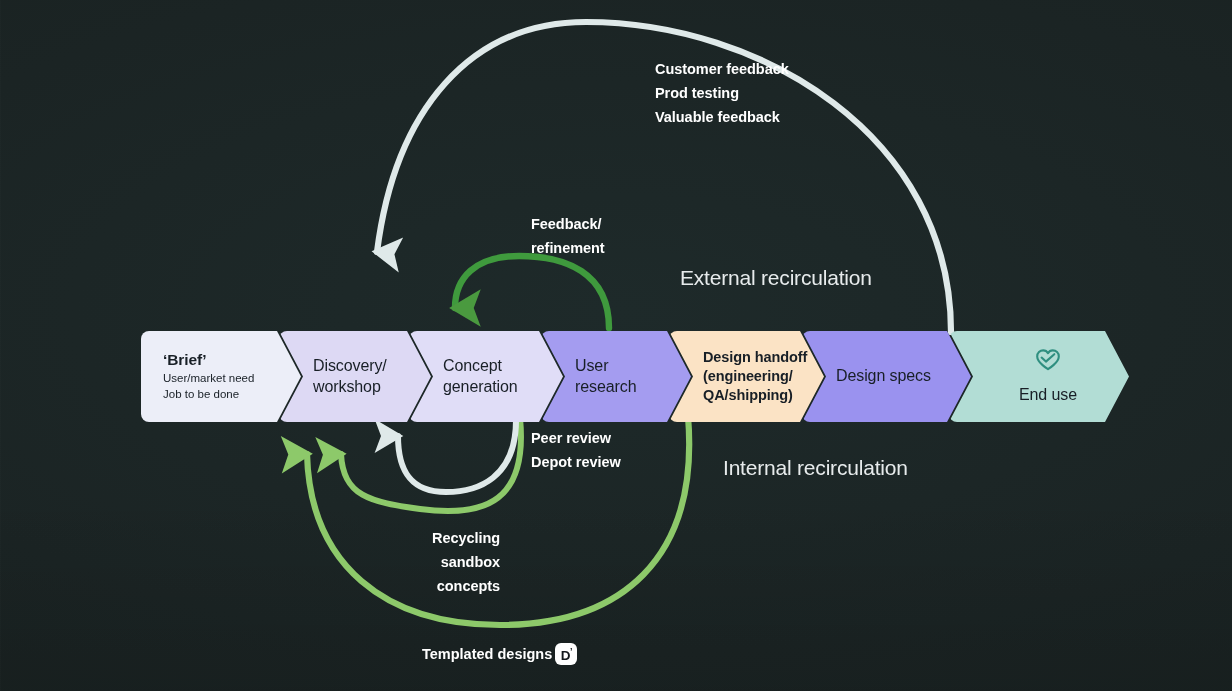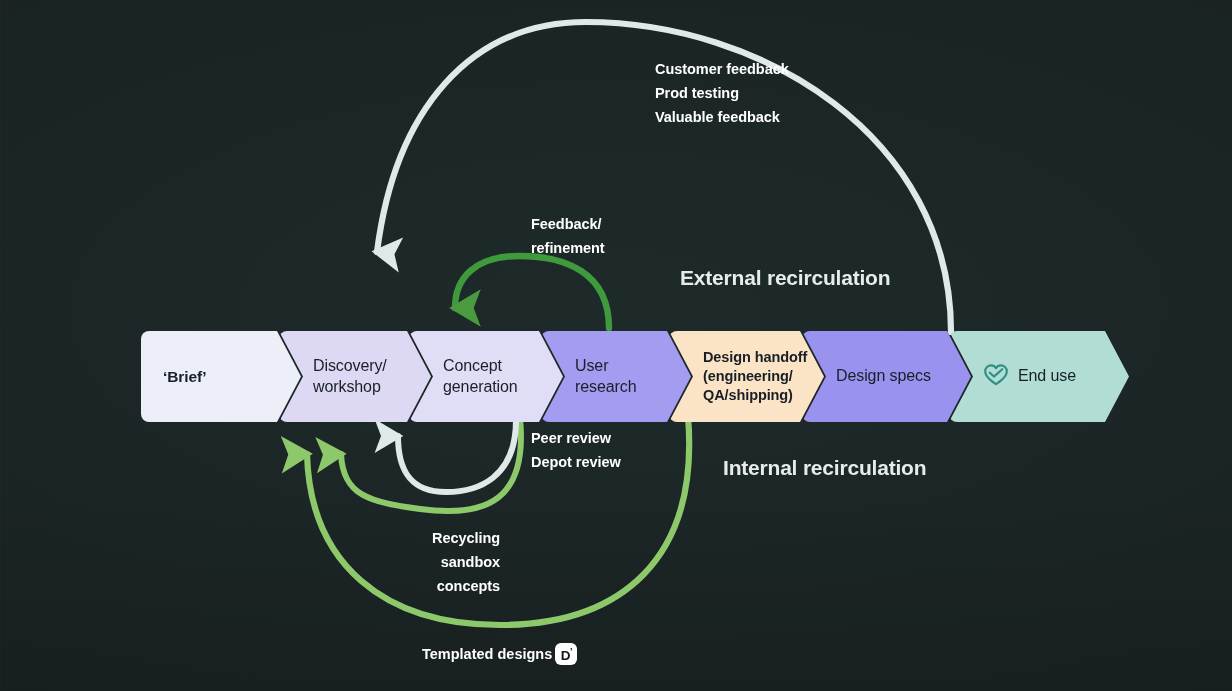--- a/index.html
+++ b/index.html
@@ -55,28 +55,29 @@
     white-space:pre-line;
   }
   .chev .t1.plain{ font-weight:400; font-size:16px; }
   .chev .sub{
     font-size:11.5px; font-weight:400; line-height:1.38; letter-spacing:0px;
     white-space:pre-line; margin-top:1px;
   }
   .chev.enduse .lines{
     display:flex; align-items:center; gap:9px;
     padding-left:34px;
+    flex-direction:column;
   }
   .chev.enduse .t1.plain{ font-size:16px; font-weight:400; }
   .heart-icon{ display:block; flex:0 0 auto; }
 
   
   .lab{ position:absolute; z-index:4; color:#fff; }
   .lab.bold{ font-weight:700; font-size:14.5px; line-height:1.66; letter-spacing:-0.05px; white-space:pre-line; }
-  .lab.big{ font-weight:700; font-size:21px; color:#e7ebec; letter-spacing:-0.2px; }
+  .lab.big{ font-weight:400; font-size:21px; color:#e7ebec; letter-spacing:-0.2px; }
   .lab.inline{ display:flex; align-items:center; gap:3px; font-weight:700; font-size:14.5px; }
 
   .badge{
     width:22px; height:22px; border-radius:6px; background:#ffffff;
     display:flex; align-items:center; justify-content:center;
     flex:0 0 auto;
   }
   .badge span{
     font-family:"Liberation Sans", sans-serif;
     font-size:13.5px; font-weight:700; color:#14181c; line-height:1;
@@ -114,20 +115,22 @@
     <path d="M 516 420 C 516 478 478 492 446 492 C 410 492 398 470 398 436" fill="none" stroke="#dfe9e9" stroke-width="6.0" stroke-linecap="round" marker-end="url(#mk-white-up)"></path>
 
     <path d="M 609 328 C 609 272 565 256 519 256 C 475 256 455 278 455 308" fill="none" stroke="#3f9a3d" stroke-width="6.4" stroke-linecap="round" marker-end="url(#mk-green-dark)"></path>
   </svg>
 
   <div id="chain">
 
     <div class="chev first" style="width:160px;background:#eceef8">
       <div class="lines">
         <div class="t1">‘Brief’</div>
+        <div class="sub">User/market need
+Job to be done</div>
       </div>
     </div>
 
     <div class="chev" style="width:152px;background:#ddd9f4">
       <div class="lines">
         <div class="t1 plain">Discovery/
 workshop</div>
       </div>
     </div>
 

